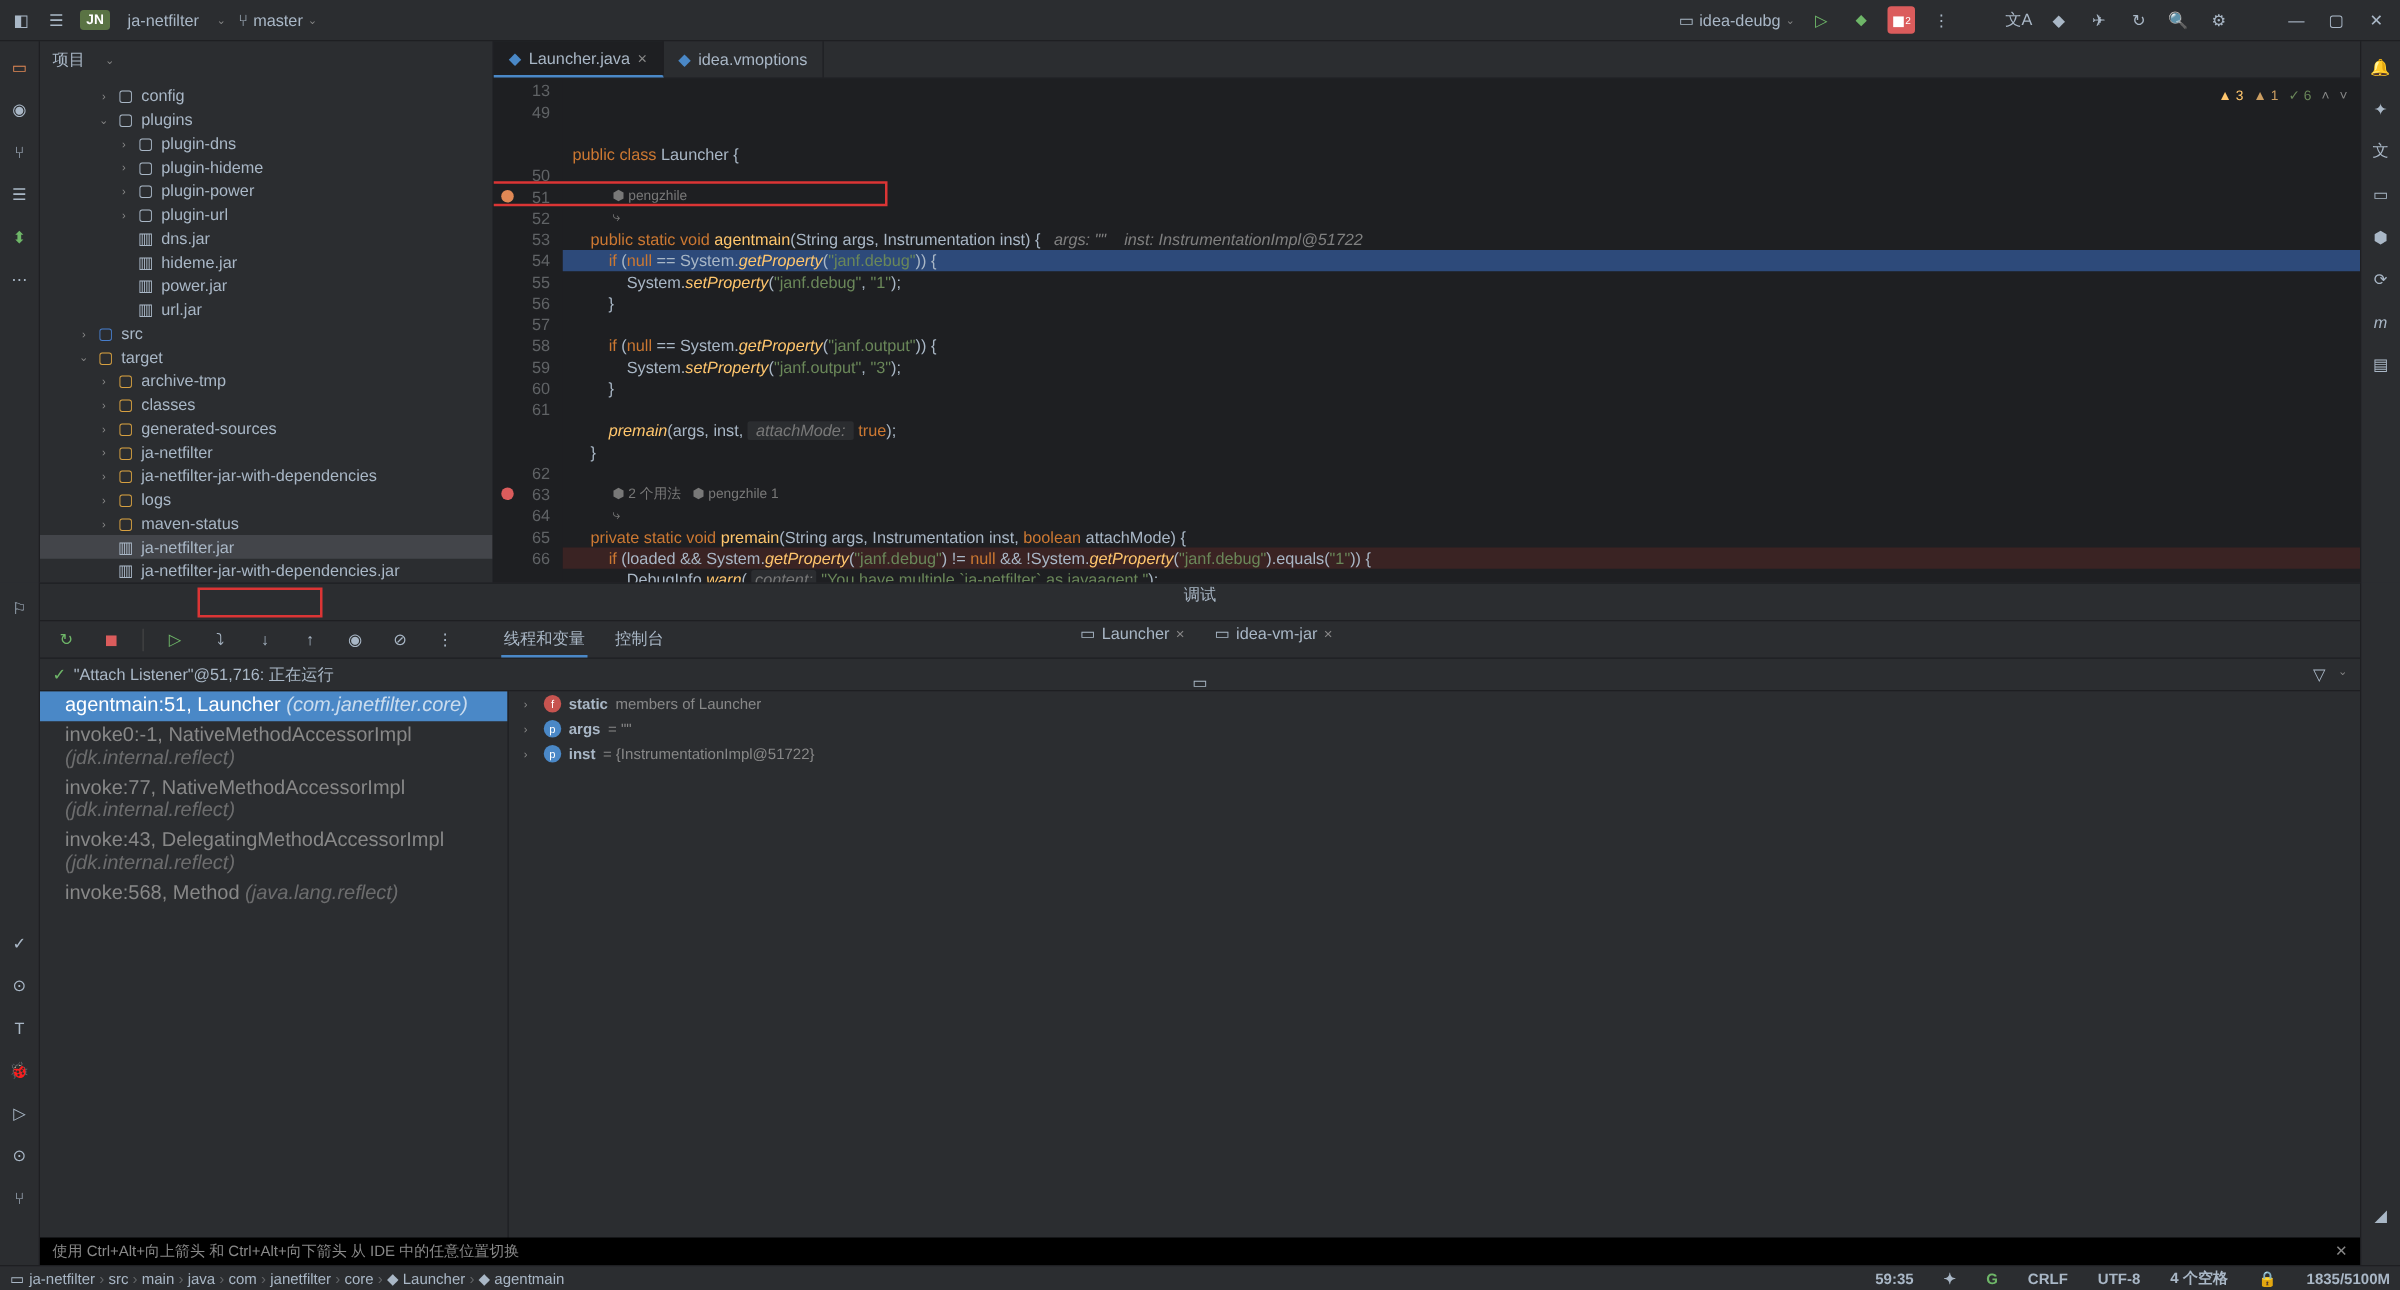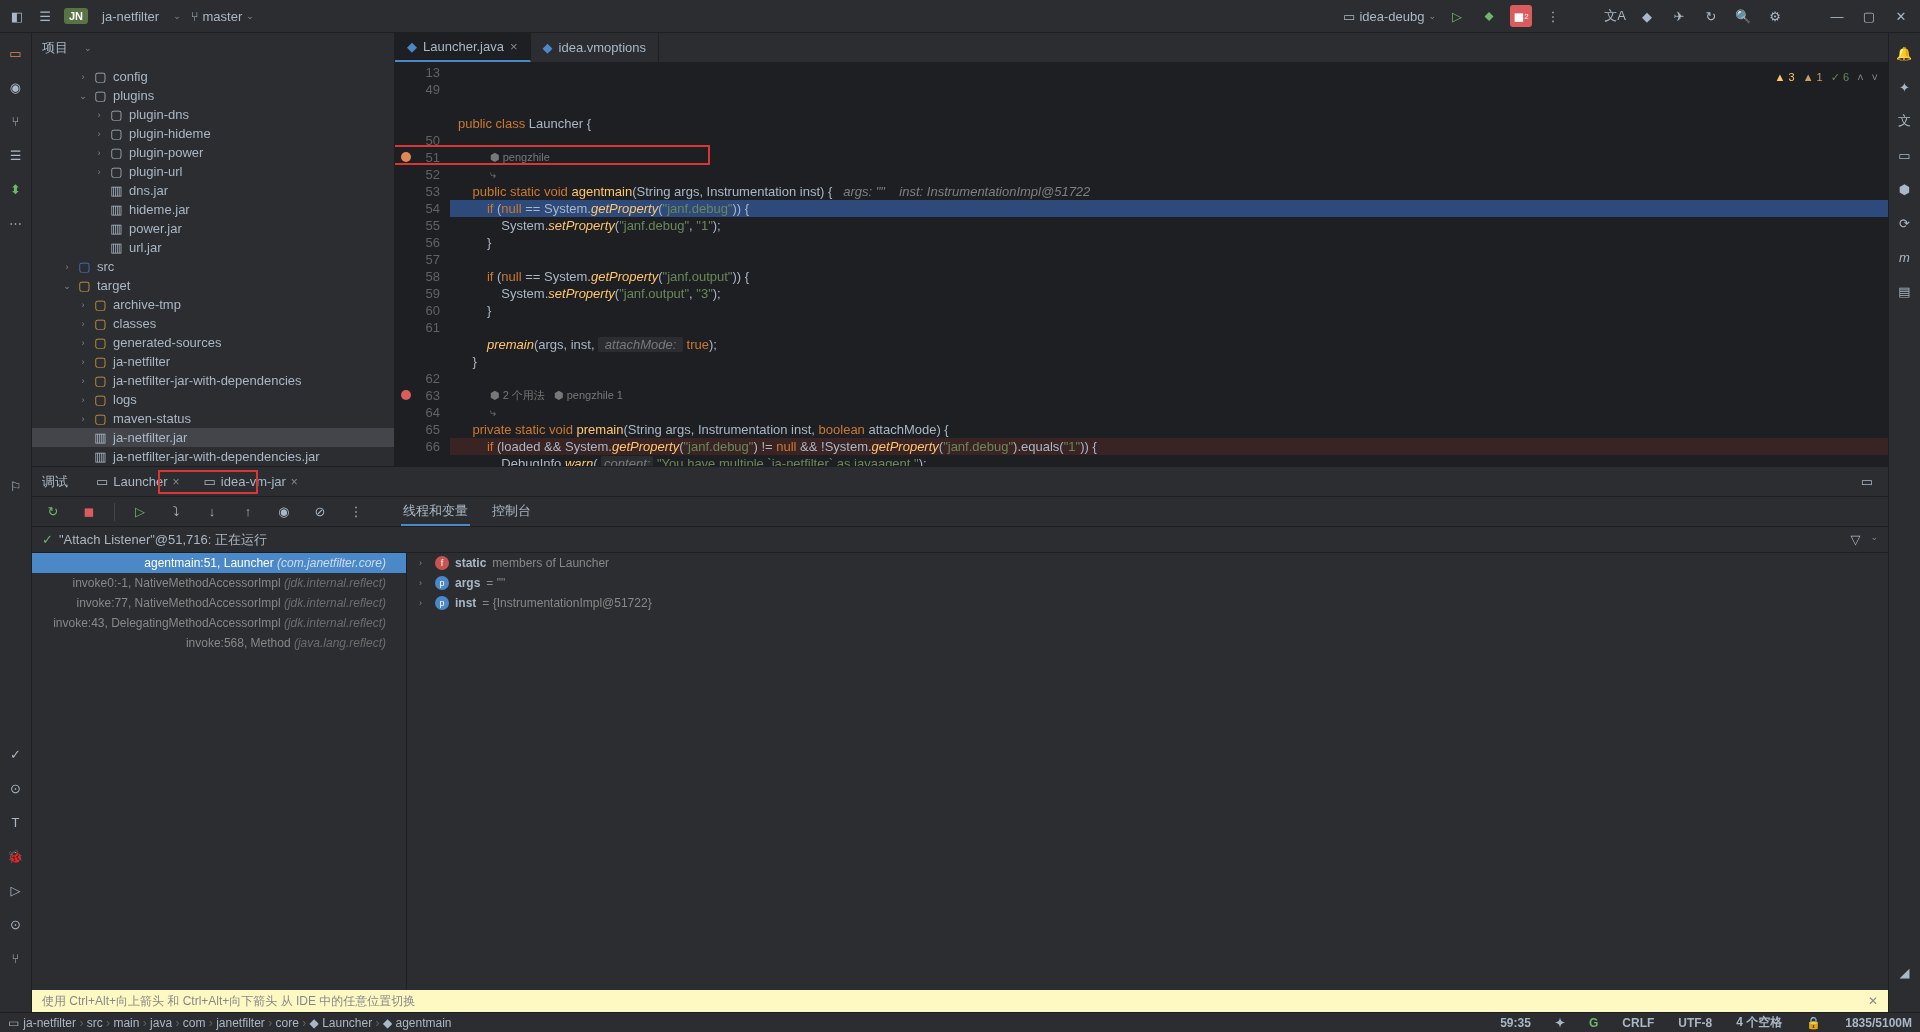--- a/index.html
+++ b/index.html
@@ -53,46 +53,46 @@
 .hint { color:#787878; font-style:italic; background:#2b2d30; padding:0 3px; border-radius:2px; }
 .hl-line { background:#2d4a7a; }
 .bp-line { background:#3a2323; }
 .red-box { position:absolute; border:2px solid #db3535; pointer-events:none; }
 .inspection-badges { position:absolute; right:10px; top:6px; font-size:11px; display:flex; gap:8px; }
 .insp-warn { color:#ffc66d; }
 .insp-weak { color:#cc9e62; }
 .insp-ok { color:#6a8759; }
 .author { color:#787878; font-size:11px; padding-left:40px; height:17px; display:flex; align-items:center; gap:4px; }
 .debug-panel { position:absolute; top:466px; left:32px; right:32px; bottom:0; background:#2b2d30; border-top:1px solid #1e1f22; display:flex; flex-direction:column; }
-.dbg-tabs { height:30px; display:flex; align-items:center; padding:0 10px; gap:10px; border-bottom:1px solid #1e1f22; }
+.dbg-tabs { height:30px; display:flex; align-items:center; padding:0 10px; gap:10px; border-bottom:1px solid #1e1f22;flex-direction:column; }
 .dbg-tab { padding:4px 8px; cursor:pointer; display:flex; align-items:center; gap:5px; }
 .dbg-tab.active { }
 .dbg-tab-close { color:#888; font-size:12px; }
 .dbg-toolbar { height:30px; display:flex; align-items:center; padding:0 10px; gap:14px; border-bottom:1px solid #1e1f22; }
 .dbg-subtabs { display:flex; gap:20px; margin-left:20px; }
 .dbg-subtab { padding:4px 2px; cursor:pointer; }
 .dbg-subtab.active { border-bottom:2px solid #4a88c7; }
 .dbg-thread-bar { height:26px; display:flex; align-items:center; padding:0 10px; gap:6px; border-bottom:1px solid #1e1f22; }
 .dbg-content { flex:1; display:flex; }
 .dbg-frames { width:375px; border-right:1px solid #1e1f22; overflow:auto; padding:0; }
-.frame-item { padding:3px 20px; cursor:pointer; font-size:12px; color:#888;text-align:right; }
+.frame-item { padding:3px 20px; cursor:pointer; font-size:16px; color:#888; }
 .frame-item.active { background:#4a88c7; color:#fff; }
 .frame-pkg { font-style:italic; opacity:0.7; }
 .dbg-vars { flex:1; display:flex; flex-direction:column; }
 .dbg-eval { height:26px; border-bottom:1px solid #1e1f22; padding:0 10px; color:#606366; display:flex; align-items:center; }
 .var-item { padding:3px 12px; display:flex; align-items:center; gap:6px; font-size:12px; }
 .var-chev { width:10px; font-size:9px; color:#888; }
 .var-badge { width:14px; height:14px; border-radius:50%; font-size:9px; display:inline-flex; align-items:center; justify-content:center; }
 .var-badge.f { background:#c75450; color:#fff; }
 .var-badge.p { background:#4a88c7; color:#fff; }
 .var-name { font-weight:600; color:#a9b7c6; }
 .var-val { color:#888; }
 .left-tool-strip-bottom { width:32px; background:#2b2d30; position:absolute; left:0; bottom:20px; top:466px; display:flex; flex-direction:column; gap:14px; align-items:center; padding-top:10px; border-right:1px solid #1e1f22; z-index:5;}
 .right-tool-strip-bottom { width:32px; background:#2b2d30; position:absolute; right:0; bottom:20px; top:466px; border-left:1px solid #1e1f22; z-index:5;}
-.hint-bar { position:absolute; bottom:20px; left:32px; right:32px; height:22px; background:#fef9c3; display:flex; align-items:center; padding:0 10px; color:#888; font-size:12px; z-index:6;}
+.hint-bar { position:absolute; bottom:20px; left:32px; right:32px; height:22px; background:#000000; display:flex; align-items:center; padding:0 10px; color:#888; font-size:12px; z-index:6;}
 .breadcrumb-bar { position:absolute; bottom:0; left:0; right:0; height:20px; background:#2b2d30; border-top:1px solid #1e1f22; display:flex; align-items:center; padding:0 8px; font-size:12px; color:#a9b7c6; gap:4px; }
 .bc-sep { color:#606366; }
 .status-right { margin-left:auto; display:flex; gap:24px; align-items:center;font-weight:bold; }
 </style>
 </head>
 <body>
 
 <div class="titlebar">
   <div class="tb-left">
     <div class="tb-icon">◧</div>

